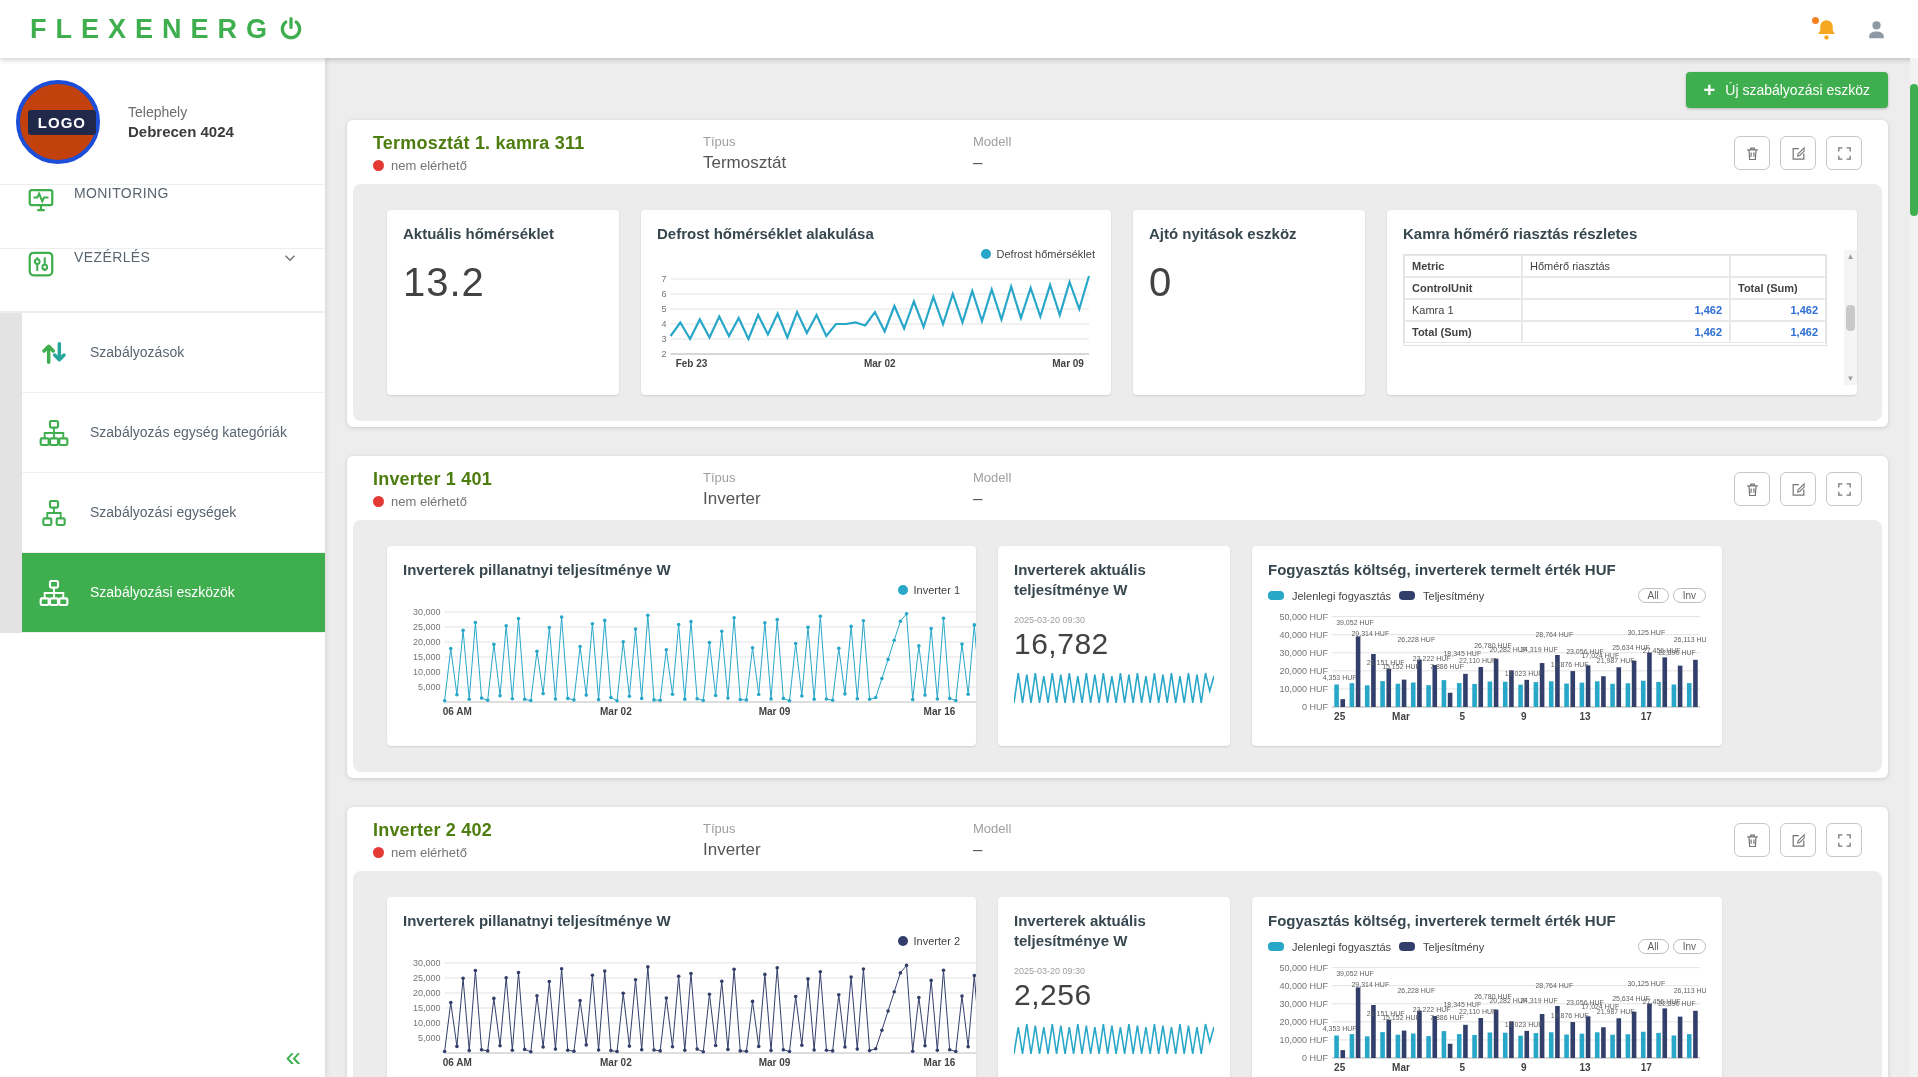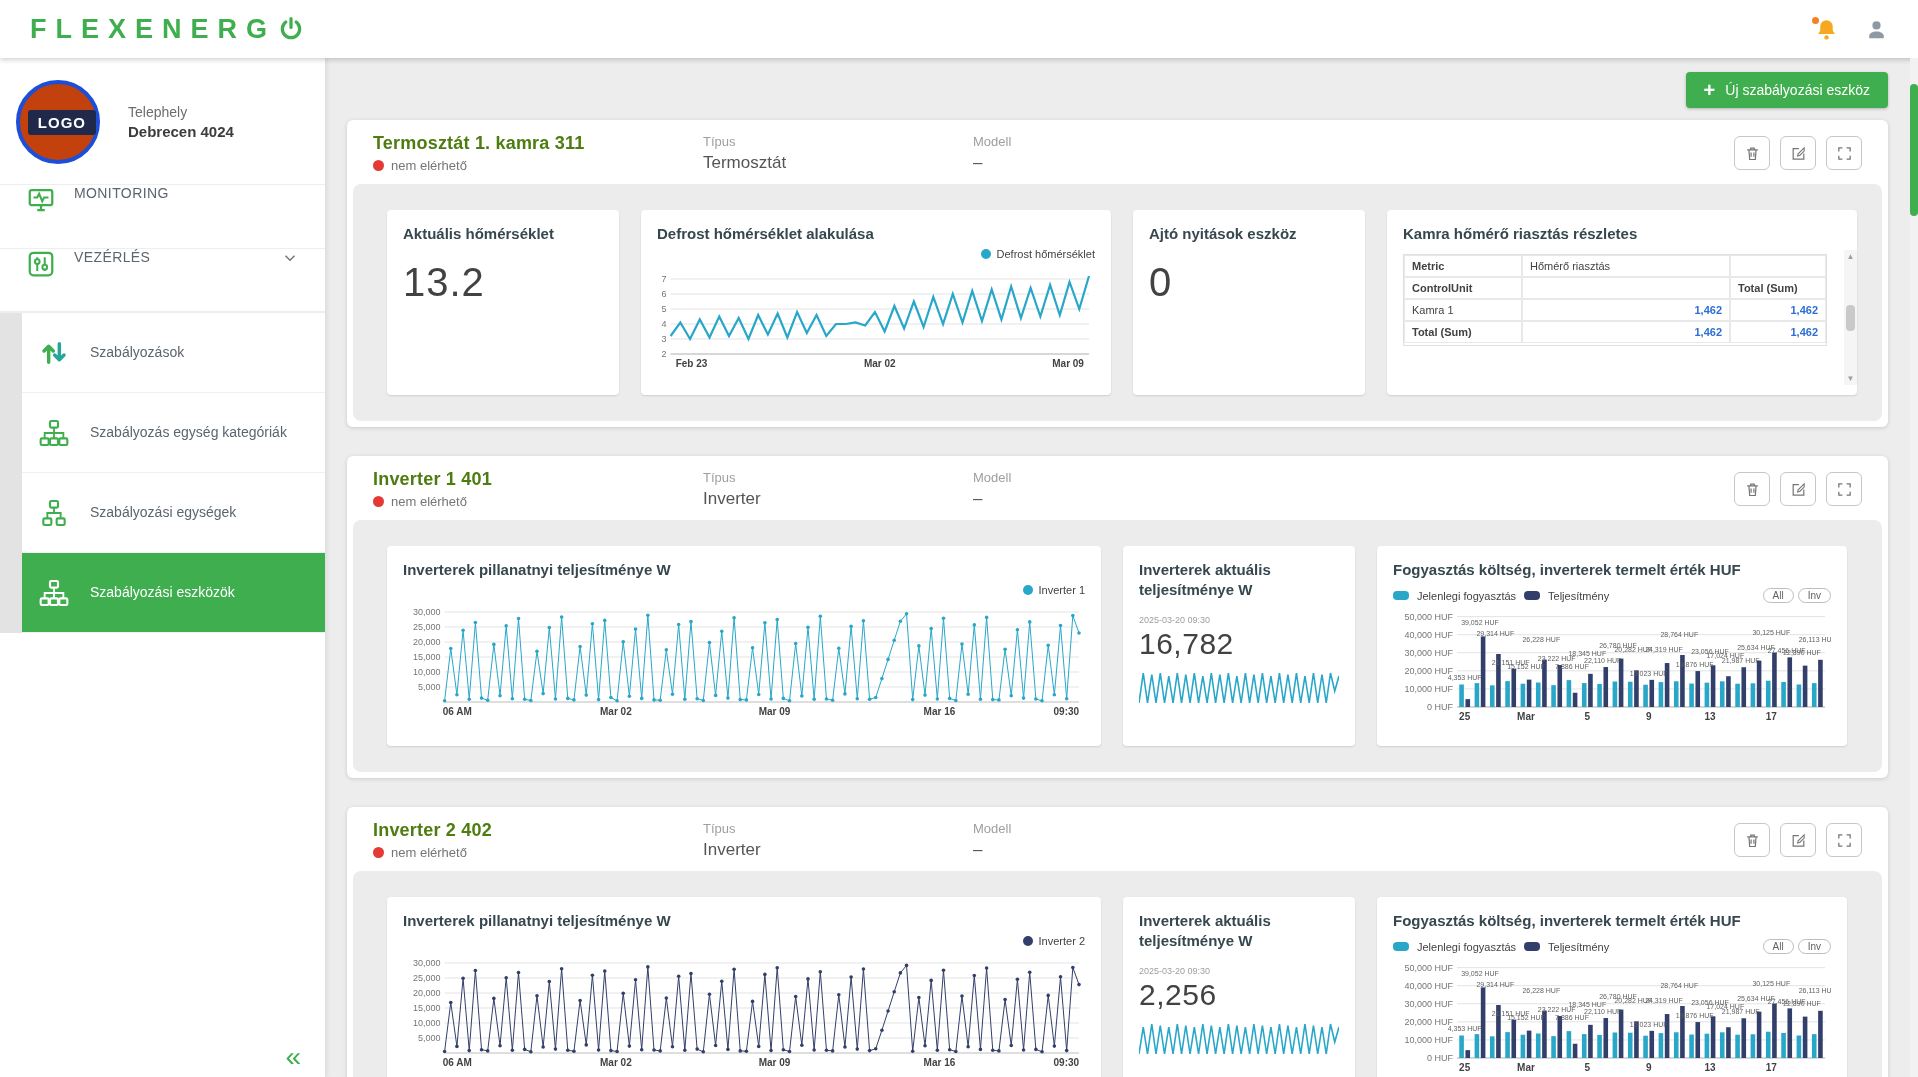--- a/index.html
+++ b/index.html
@@ -61,21 +61,21 @@
   .card-actions{margin-left:auto;display:flex;gap:10px}
   .act-btn{width:36px;height:34px;border:1px solid #c7c7c7;border-radius:6px;background:#fff;
     display:flex;align-items:center;justify-content:center;cursor:pointer}
   .card-frame{padding:0 6px 6px 6px}
   .card-body{background:#ececec;border-radius:8px;padding:26px 34px;display:flex;gap:22px}
   
   .panel{background:#fff;border-radius:4px;box-shadow:0 1px 2px rgba(0,0,0,.12);
     padding:14px 16px;position:relative;overflow:hidden}
   .panel h4{font-size:15px;font-weight:bold;color:#37474f;line-height:1.35}
   .p-h185{height:185px}.p-h200{height:200px}
-  .w-232{width:232px;flex:none}.w-470{width:470px;flex:none}.w-714{width:714px;flex:none}
+  .w-232{width:232px;flex:none}.w-470{width:470px;flex:none}.w-714{width:589px;flex:none}
   .big-num{font-size:40px;color:#424242;margin-top:16px;letter-spacing:1px}
   .legend-row{display:flex;justify-content:flex-end;align-items:center;gap:6px;margin:4px 0 2px 0}
   .legend-dot{width:10px;height:10px;border-radius:50%}
   .legend-sq{width:16px;height:9px;border-radius:4px}
   .legend-label{font-size:11px;color:#424242}
   .bars-legend{display:flex;align-items:center;gap:8px;margin:8px 0 2px 0}
   .pill{border:1px solid #bdbdbd;border-radius:10px;font-size:10px;color:#616161;
     padding:1px 9px;background:#fff;cursor:pointer;font-family:inherit}
   .pill-group{margin-left:auto;display:flex;gap:4px}
   .chart{width:100%}

